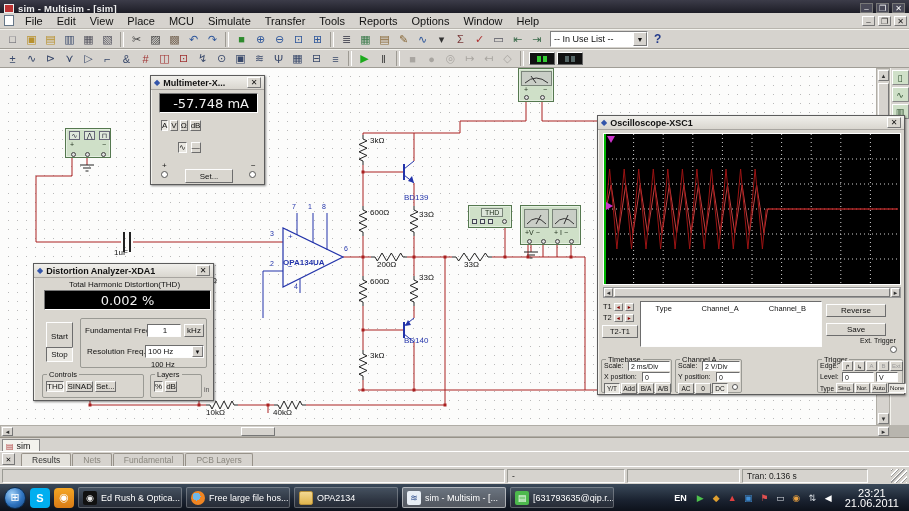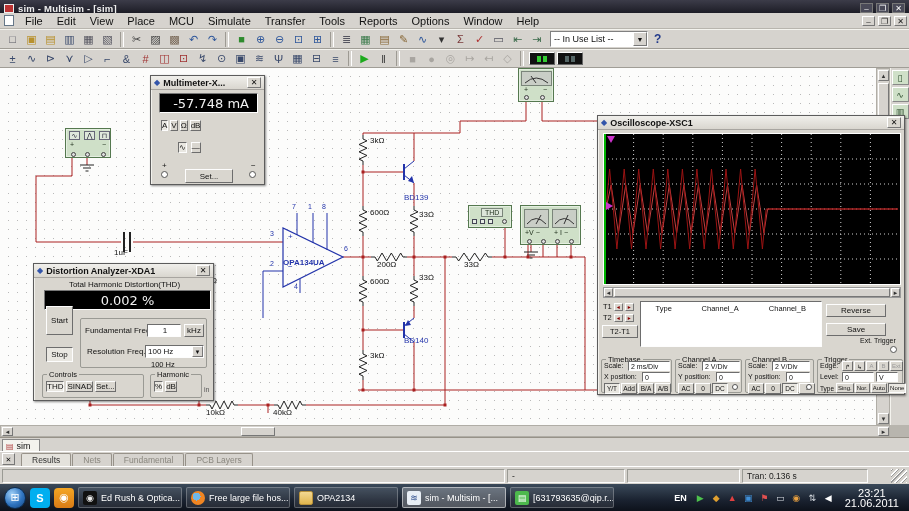--- a/index.html
+++ b/index.html
@@ -436,21 +436,21 @@
   </div>
 
   <div class="dlg" style="left:33px;top:195px;width:181px;height:138px">
     <div class="dtitle">
       <span class="dico">◆</span>
       <span>Distortion Analyzer-XDA1</span>
       <span class="dclose">✕</span>
     </div>
     <div class="flabel" style="left:0;top:16px;width:181px;text-align:center;font-size:8px">Total Harmonic Distortion(THD)</div>
     <div class="lcd" style="position:absolute;left:10px;top:26px;width:167px;height:20px;justify-content:center;font-size:13px">0.002 %</div>
-    <div class="btn3" style="left:12px;top:42px;width:27px;height:29px">Start</div>
+    <div class="btn3" style="left:12px;top:58px;width:27px;height:29px">Start</div>
     <div class="btn3 pressed" style="left:12px;top:83px;width:27px;height:15px">Stop</div>
     <div class="grp" style="left:46px;top:54px;width:127px;height:50px">
       <span class="flabel" style="left:4px;top:7px">Fundamental Freq.</span>
       <span class="vbox" style="left:66px;top:5px;width:34px;height:13px;justify-content:center">1</span>
       <span class="btn3" style="left:103px;top:5px;width:20px;height:13px">kHz</span>
       <span class="flabel" style="left:6px;top:28px">Resolution Freq.</span>
       <span class="vbox" style="left:64px;top:26px;width:59px;height:13px">
         <span style="flex:1">100 Hz</span>
         <span class="drop" style="width:11px;height:11px;background:#d6d3ce;border:1px solid;border-color:#fff #777 #777 #fff;font-size:6px;display:flex;align-items:center;justify-content:center">▼</span>
       </span>
@@ -458,21 +458,21 @@
     </div>
     <div class="grp" style="left:8px;top:110px;width:102px;height:24px">
       <span class="legend">Controls</span>
       <div class="rowbtns" style="left:3px;top:6px;gap:2px">
           <div class="btn3 pressed active">THD</div>
           <div class="btn3">SINAD</div>
           <div class="btn3">Set...</div>
         </div>
     </div>
     <div class="grp" style="left:116px;top:110px;width:52px;height:24px">
-      <span class="legend">Harmonic</span>
+      <span class="legend">Layers</span>
       <div class="rowbtns" style="left:3px;top:6px;gap:2px">
           <div class="btn3 pressed active">%</div>
           <div class="btn3">dB</div>
         </div>
     </div>
     <span class="flabel" style="left:170px;top:122px;font-size:7px;color:#555">in</span>
   </div>
 
   <div class="dlg" style="left:597px;top:47px;width:308px;height:280px">
     <div class="dtitle">
@@ -552,34 +552,20 @@
       <span class="flabel" style="left:2px;top:13px;font-size:7px">Y position:</span>
       <span class="vbox" style="left:40px;top:12px;width:24px;height:10px;font-size:7px">0</span>
       <div class="rowbtns" style="left:2px;top:23px">
           <div class="btn3 tbm" style="width: 16px; height: 11px; font-size: 6.5px;">AC</div>
           <div class="btn3 tbm" style="width: 16px; height: 11px; font-size: 6.5px;">0</div>
           <div class="btn3 tbm pressed active" style="width: 16px; height: 11px; font-size: 6.5px;">DC</div>
         </div>
       <span class="radio" style="left:56px;top:24px;width:6px;height:6px"></span>
     </div>
 
-    <div class="grp" style="left:147px;top:243px;width:69px;height:34px">
-      <span class="legend">Channel B</span>
-      <span class="flabel" style="left:2px;top:2px;font-size:7px">Scale:</span>
-      <span class="vbox" style="left:26px;top:1px;width:38px;height:10px;font-size:7px">2 V/Div</span>
-      <span class="flabel" style="left:2px;top:13px;font-size:7px">Y position:</span>
-      <span class="vbox" style="left:40px;top:12px;width:24px;height:10px;font-size:7px">0</span>
-      <div class="rowbtns" style="left:2px;top:23px">
-          <div class="btn3 tbm" style="width: 16px; height: 11px; font-size: 6.5px;">AC</div>
-          <div class="btn3 tbm" style="width: 16px; height: 11px; font-size: 6.5px;">0</div>
-          <div class="btn3 tbm pressed active" style="width: 16px; height: 11px; font-size: 6.5px;">DC</div>
-          <div class="btn3 tbm" style="width: 16px; height: 11px; font-size: 6.5px;">-</div>
-        </div>
-      <span class="radio" style="left:60px;top:24px;width:6px;height:6px"></span>
-    </div>
 
     <div class="grp" style="left:219px;top:243px;width:86px;height:34px">
       <span class="legend">Trigger</span>
       <span class="flabel" style="left:2px;top:2px;font-size:7px">Edge:</span>
       <div class="rowbtns" style="left:24px;top:1px">
           <div class="btn3 tbs" style="min-width: 11px; height: 10px; font-size: 6px; padding: 0px 1px;">↱</div>
           <div class="btn3 tbs" style="min-width: 11px; height: 10px; font-size: 6px; padding: 0px 1px;">↳</div>
           <div class="btn3 tbs disabled" style="min-width: 11px; height: 10px; font-size: 6px; padding: 0px 1px;">A</div>
           <div class="btn3 tbs disabled" style="min-width: 11px; height: 10px; font-size: 6px; padding: 0px 1px;">B</div>
           <div class="btn3 tbs disabled" style="min-width: 11px; height: 10px; font-size: 6px; padding: 0px 1px;">Ext</div>

